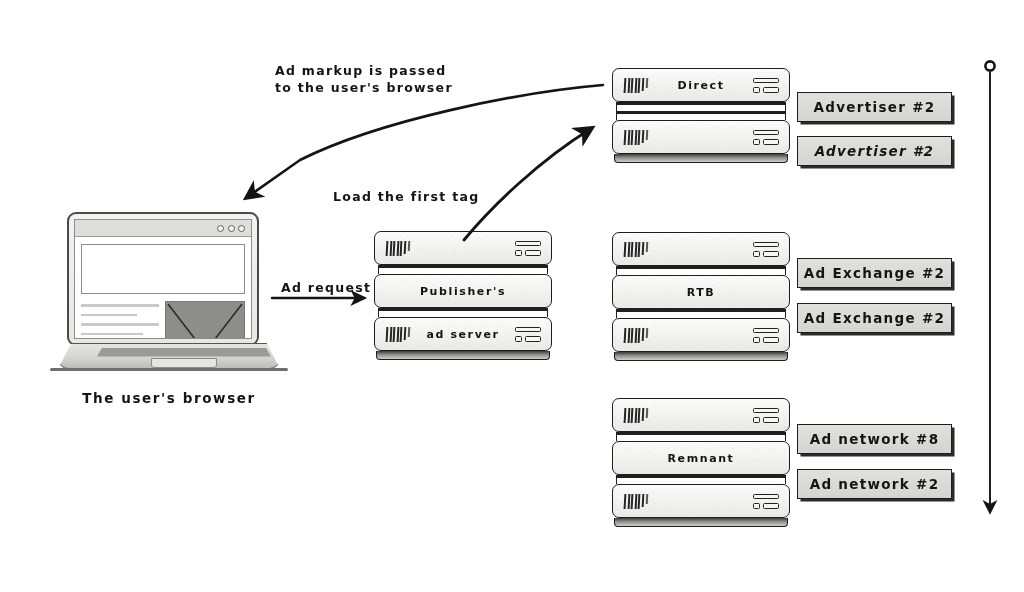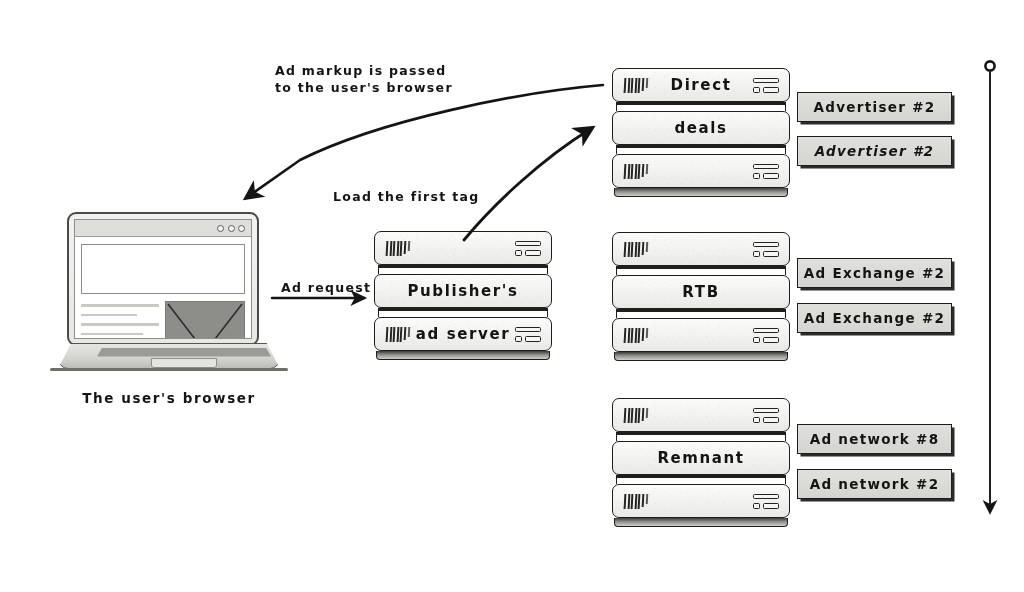--- a/index.html
+++ b/index.html
@@ -151,21 +151,21 @@
     background: #f6f6f4;
   }
 
   
   .unit-label {
     position: absolute;
     left: 0; right: 0; top: 0; bottom: 0;
     display: flex;
     align-items: center;
     justify-content: center;
-    font-size: 15px;
+    font-size: 11px;
     font-weight: 700;
     letter-spacing: 1.6px;
     color: #141414;
     z-index: 3;
   }
 
   
   .plate {
     position: absolute;
     width: 155px;
@@ -406,23 +406,20 @@
           <i></i>
         </div>
       <div class="leds">
           <span class="bar"></span>
           <span class="sq"></span>
           <span class="bar2"></span>
         </div>
       <div class="unit-label">Direct</div>
     </div>
     <div class="slab"></div>
-    <div class="unit">
-      <div class="unit-label">deals</div>
-    </div>
     <div class="slab"></div>
     <div class="unit">
       <div class="vents">
           <i></i>
           <i></i>
           <i></i>
           <i></i>
           <i></i>
           <i></i>
           <i></i>

